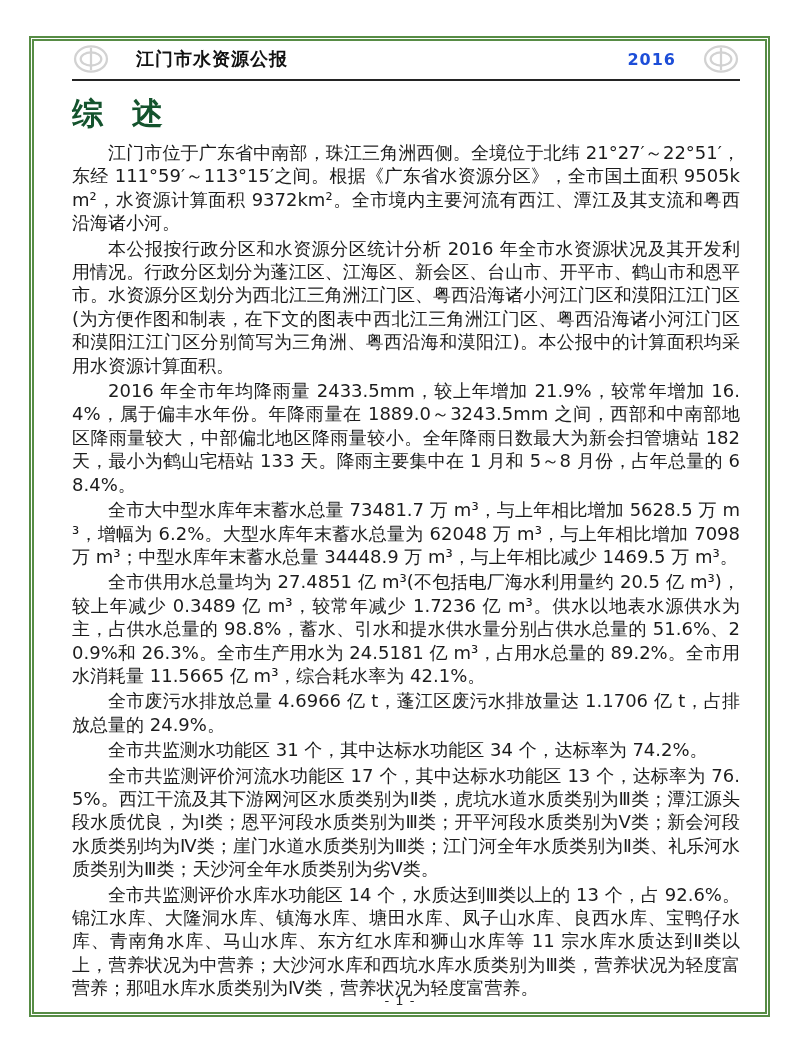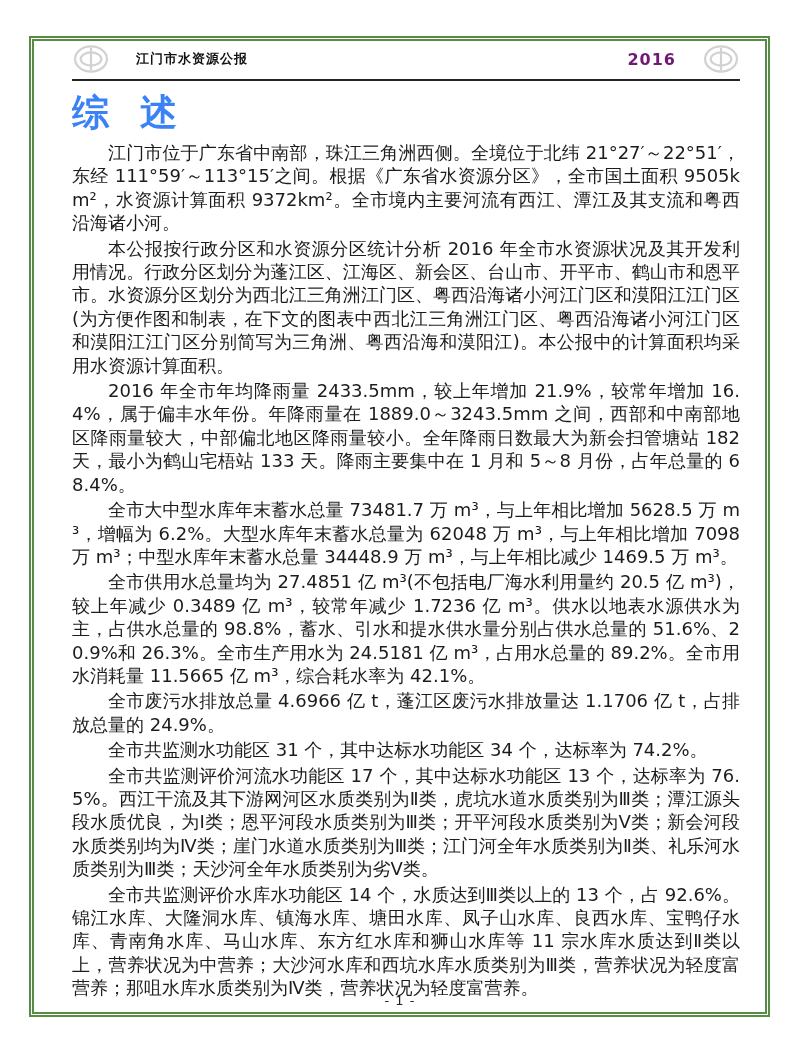--- a/index.html
+++ b/index.html
@@ -27,44 +27,44 @@
   }
   .header-row{
     display:flex;
     align-items:center;
     height:34px;
   }
   .logo{flex:0 0 auto;}
   .logo svg{display:block;}
   .header-title{
     font-weight:bold;
-    font-size:13px;
+    font-size:18px;
     color:#111;
     margin-left:26px;
     letter-spacing:1px;
     white-space:nowrap;
   }
   .header-spacer{flex:1 1 auto;}
   .header-year{
     font-weight:bold;
     font-size:16px;
-    color:#701a75;
+    color:#1d4ed8;
     margin-right:26px;
     letter-spacing:1px;
   }
   .header-rule{
     height:2px;
     background:#242424;
     margin-top:3px;
   }
   .section-title{
     margin:14px 0 10px 0;
-    font-size:37px;
+    font-size:31px;
     font-weight:bold;
-    color:#3b82f6;
+    color:#14532d;
     letter-spacing:9px;
     line-height:36px;
   }
   .body-text p{
     margin:0 0 2px 0;
     font-size:18px;
     line-height:23.4px;
     text-align:justify;
     text-indent:2em;
     color:#1c1c1c;

